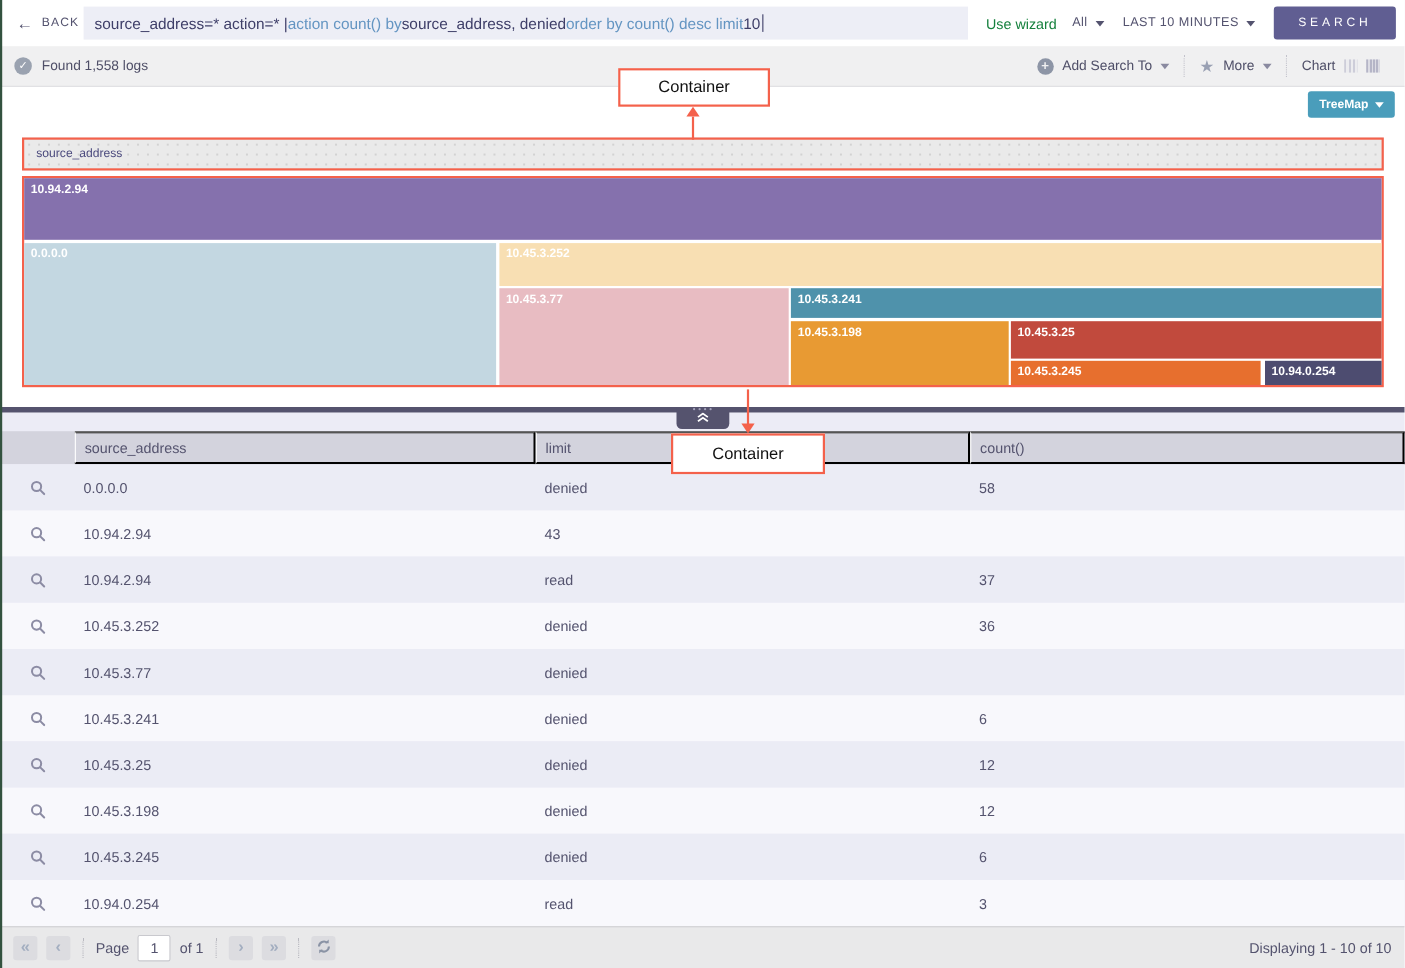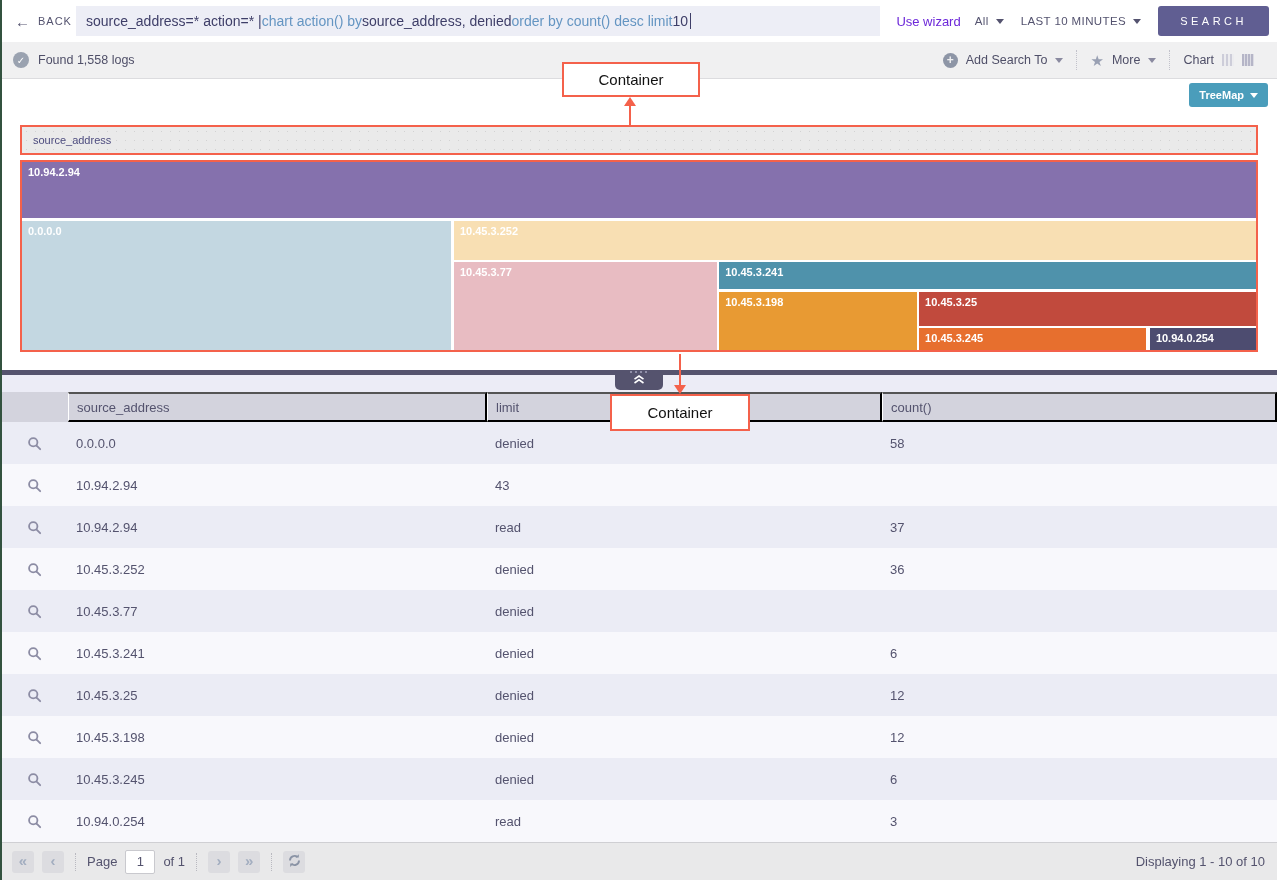--- a/index.html
+++ b/index.html
@@ -11,21 +11,21 @@
   
   .searchbar{flex:0 0 42px;display:flex;align-items:center;background:#fff;padding-right:6px}
   .back-button{display:flex;align-items:center;gap:7px;flex:0 0 76px;padding-left:15px;font-size:11px;
     letter-spacing:1px;color:#54536f;background:none;border:none;font-family:inherit;cursor:pointer}
   .back-arrow{font-size:15px;line-height:1;color:#54536f}
   .query-field{flex:1;height:30px;background:#edeef6;display:flex;align-items:center;padding:12px 10px;
     font-size:14px;white-space:nowrap;overflow:hidden;cursor:text}
   .q-dark{color:#3e3e68}
   .q-blue{color:#6495c2}
   .caret{display:inline-block;width:1px;height:16px;background:#3e3e68;margin-left:2px}
-  .use-wizard{margin:0 14px 0 16px;font-size:13px;color:#6d28d9;cursor:pointer;background:none;border:none;font-family:inherit}
+  .use-wizard{margin:0 14px 0 16px;font-size:13px;color:#15803d;cursor:pointer;background:none;border:none;font-family:inherit}
   .dd{display:flex;align-items:center;gap:7px;font-size:11.5px;color:#54536f;cursor:pointer;margin-right:17px;background:none;border:none;font-family:inherit}
   .dd .lbl{letter-spacing:.4px}
   .caret-down{width:0;height:0;border-left:4px solid transparent;border-right:4px solid transparent;border-top:5px solid #54536f}
   .search-button{height:30px;padding:0 22px;background:#605e92;color:#fff;border:none;border-radius:3px;
     font-size:11px;letter-spacing:3.5px;font-family:inherit;cursor:pointer;margin-right:2px}
 
   
   .toolbar{flex:0 0 37px;background:#f0f0f1;border-bottom:1px solid #dcdcdf;display:flex;align-items:center;
     justify-content:space-between;padding:0 10px 0 13px;font-size:12.5px;color:#4f4f68}
   .status{display:flex;align-items:center;gap:9px}
@@ -108,21 +108,21 @@
 <div class="page">
   <div class="left-edge"></div>
 
   <header class="searchbar">
     <button class="back-button">
       <span class="back-arrow">←</span>
       <span>BACK</span>
     </button>
     <div class="query-field">
       <span class="q-dark">source_address=* action=* | </span>
-      <span class="q-blue">chart action() by </span>
+      <span class="q-blue">action count() by </span>
       <span class="q-dark">source_address, denied </span>
       <span class="q-blue">order by count() desc limit </span>
       <span class="q-dark">10</span>
       <span class="caret"></span>
     </div>
     <button class="use-wizard">Use wizard</button>
     <button class="dd">
       <span class="lbl">All</span>
       <i class="caret-down"></i>
     </button>

